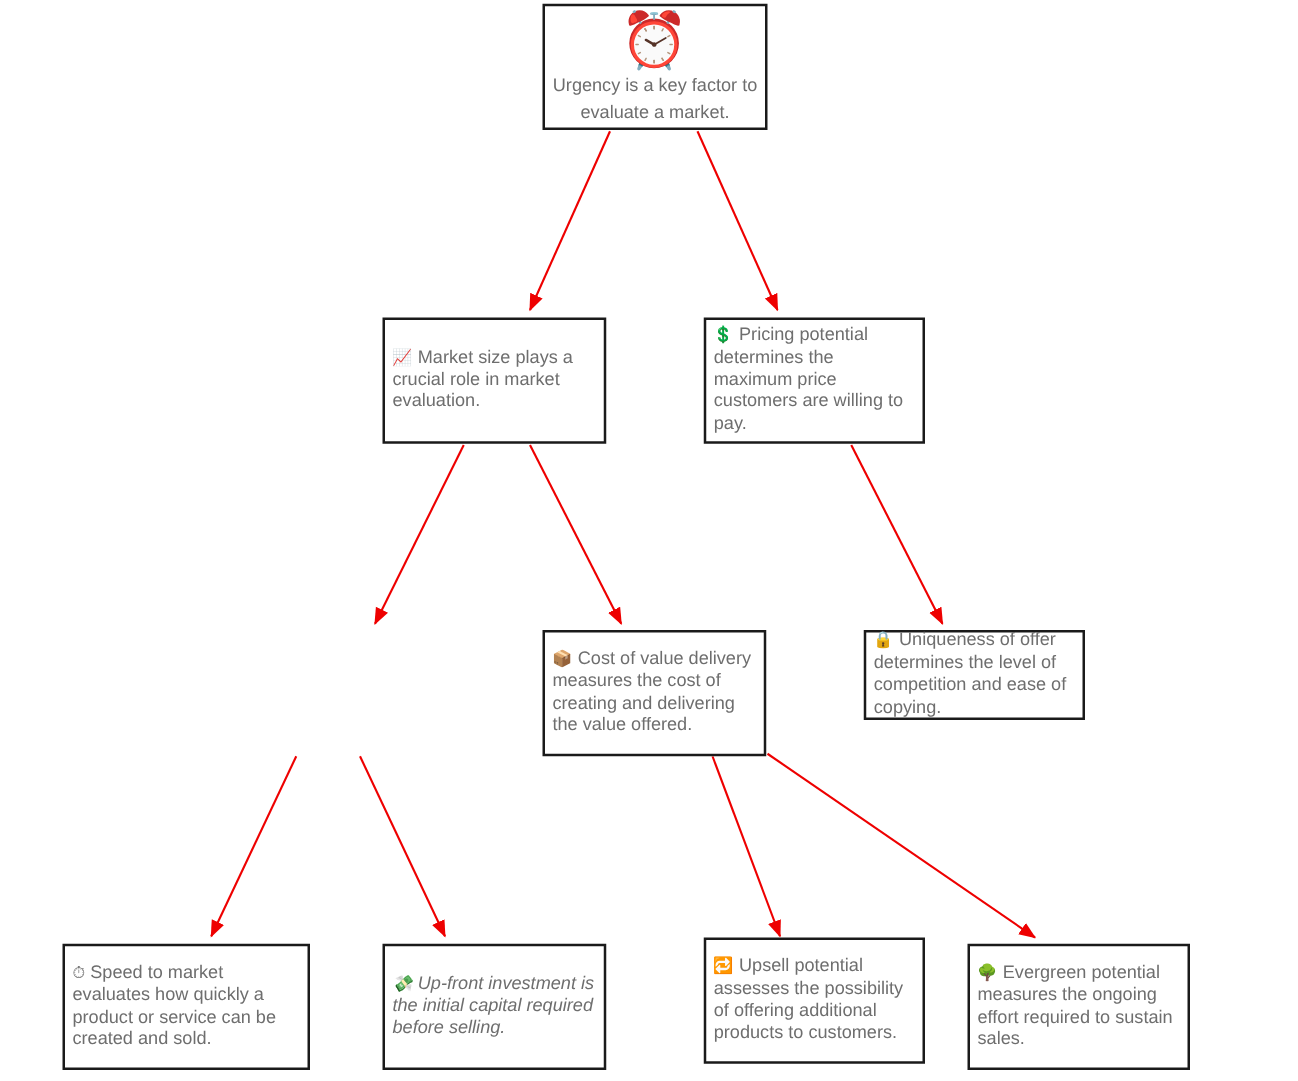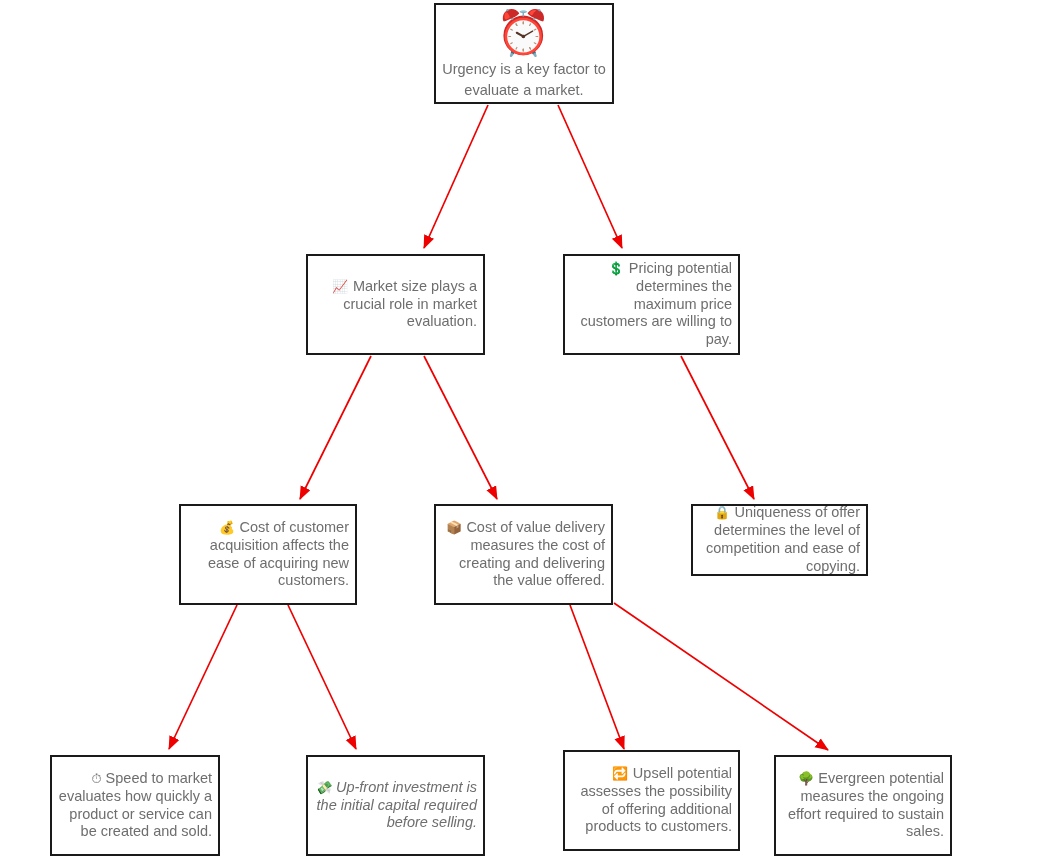--- a/index.html
+++ b/index.html
@@ -35,21 +35,21 @@
     border: 2px solid #1a1a1a;
     background: #ffffff;
     display: flex;
     align-items: center;
     justify-content: center;
     overflow: visible;
   }
   .node-text {
     display: block;
     width: 100%;
-    text-align: right;
+    text-align: left;
     font-family: "Liberation Sans", sans-serif;
     font-size: 14.5px;
     line-height: 17.8px;
     color: #6e6e6e;
     padding: 0 6px;
     box-sizing: border-box;
     white-space: normal;
   }
   .emoji {
     font-family: "DejaVu Sans", sans-serif;
@@ -119,42 +119,36 @@
     </span>
   </div>
 
   <div class="node" style="left:563px; top:254px; width:177px; height:101px;">
     <span class="node-text">
       <span class="emoji">💲</span>
       <span>Pricing potential determines the maximum price customers are willing to pay.</span>
     </span>
   </div>
 
-  <div class="node" style="left:179px; top:504px; width:178px; height:101px;">
-    <span class="node-text">
-      <span class="emoji">💰</span>
-      <span>Cost of customer acquisition affects the ease of acquiring new customers.</span>
-    </span>
-  </div>
 
   <div class="node" style="left:434px; top:504px; width:179px; height:101px;">
     <span class="node-text">
       <span class="emoji">📦</span>
       <span>Cost of value delivery measures the cost of creating and delivering the value offered.</span>
     </span>
   </div>
 
   <div class="node" style="left:691px; top:504px; width:177px; height:72px;">
     <span class="node-text">
       <span class="emoji">🔒</span>
       <span>Uniqueness of offer determines the level of competition and ease of copying.</span>
     </span>
   </div>
 
-  <div class="node" style="left:50px; top:755px; width:170px; height:101px;">
+  <div class="node" style="left:50px; top:755px; width:198px; height:101px;">
     <span class="node-text">
       <span class="emoji">⏱</span>
       <span>Speed to market evaluates how quickly a product or service can be created and sold.</span>
     </span>
   </div>
 
   <div class="node" style="left:306px; top:755px; width:179px; height:101px;font-style:italic;">
     <span class="node-text">
       <span class="emoji">💸</span>
       <span>Up-front investment is the initial capital required before selling.</span>

